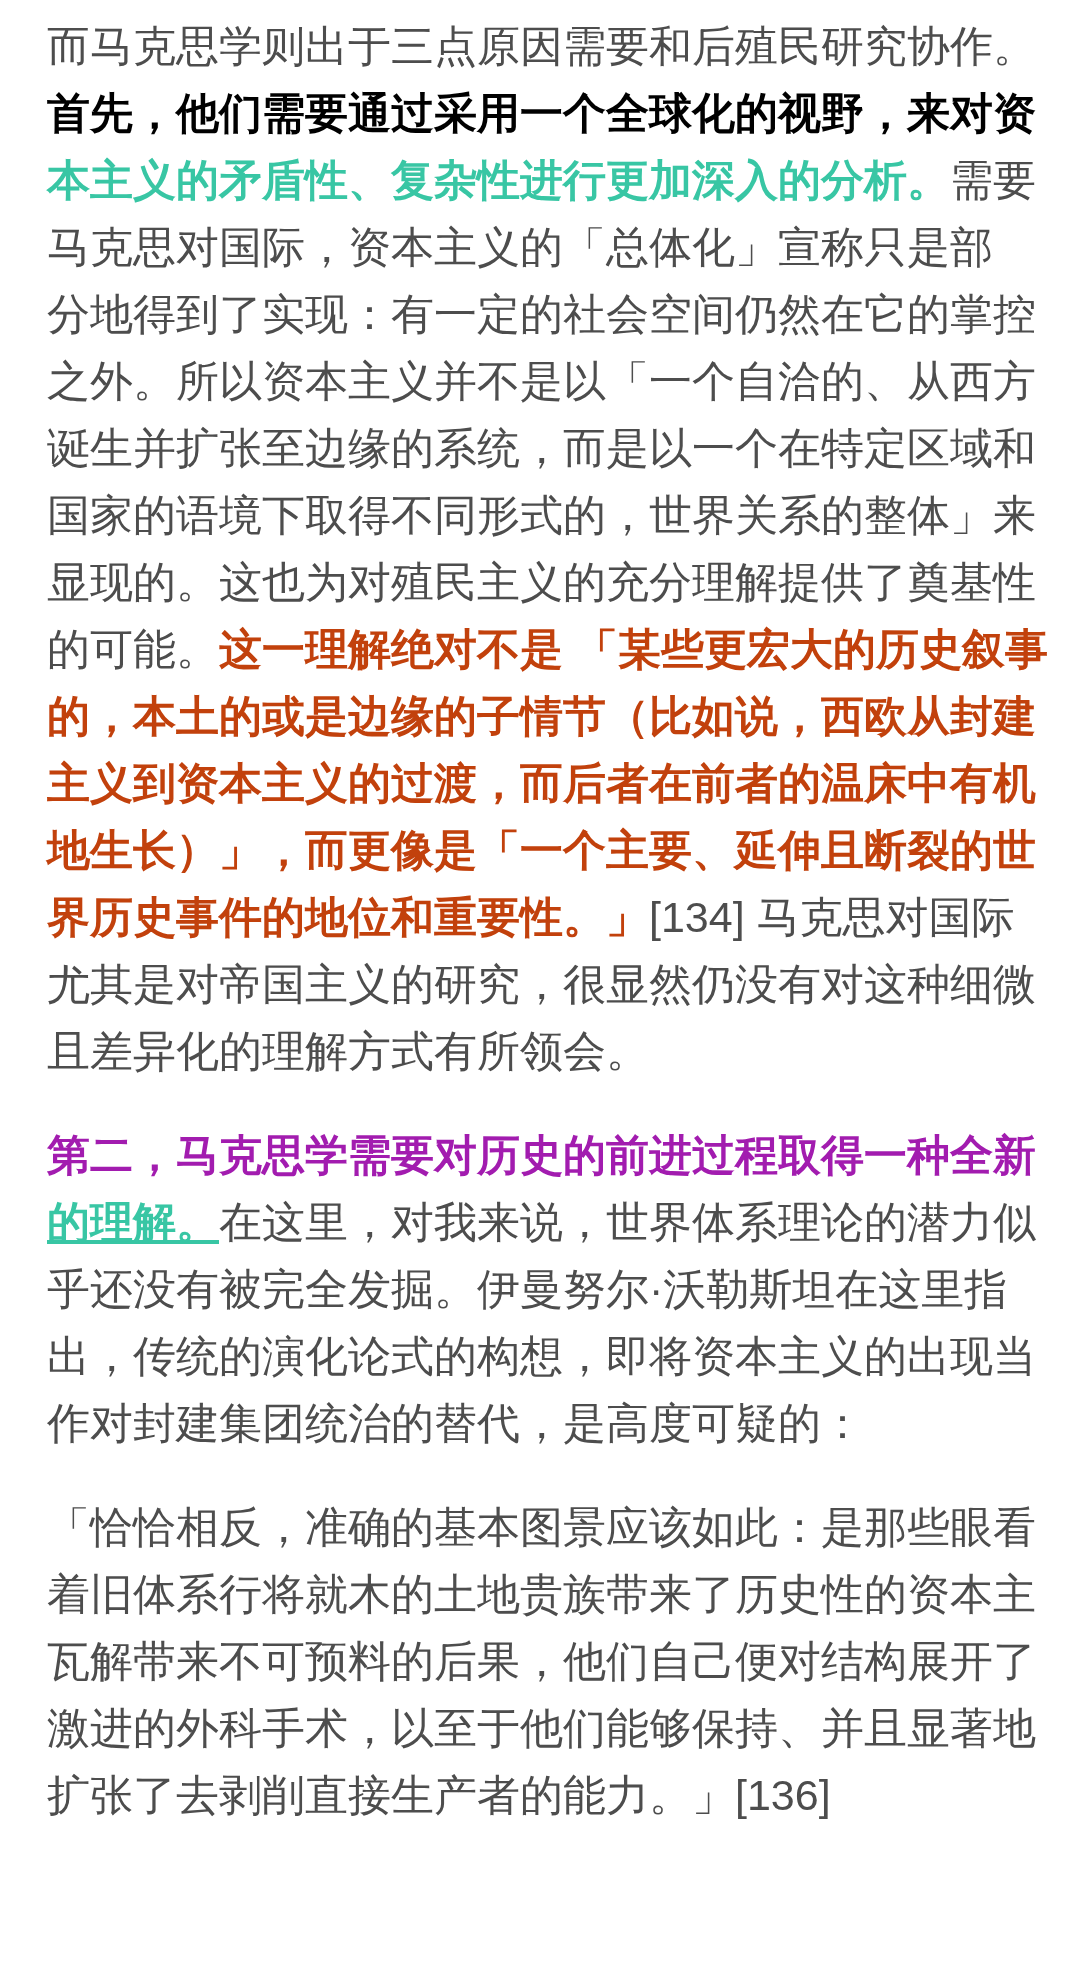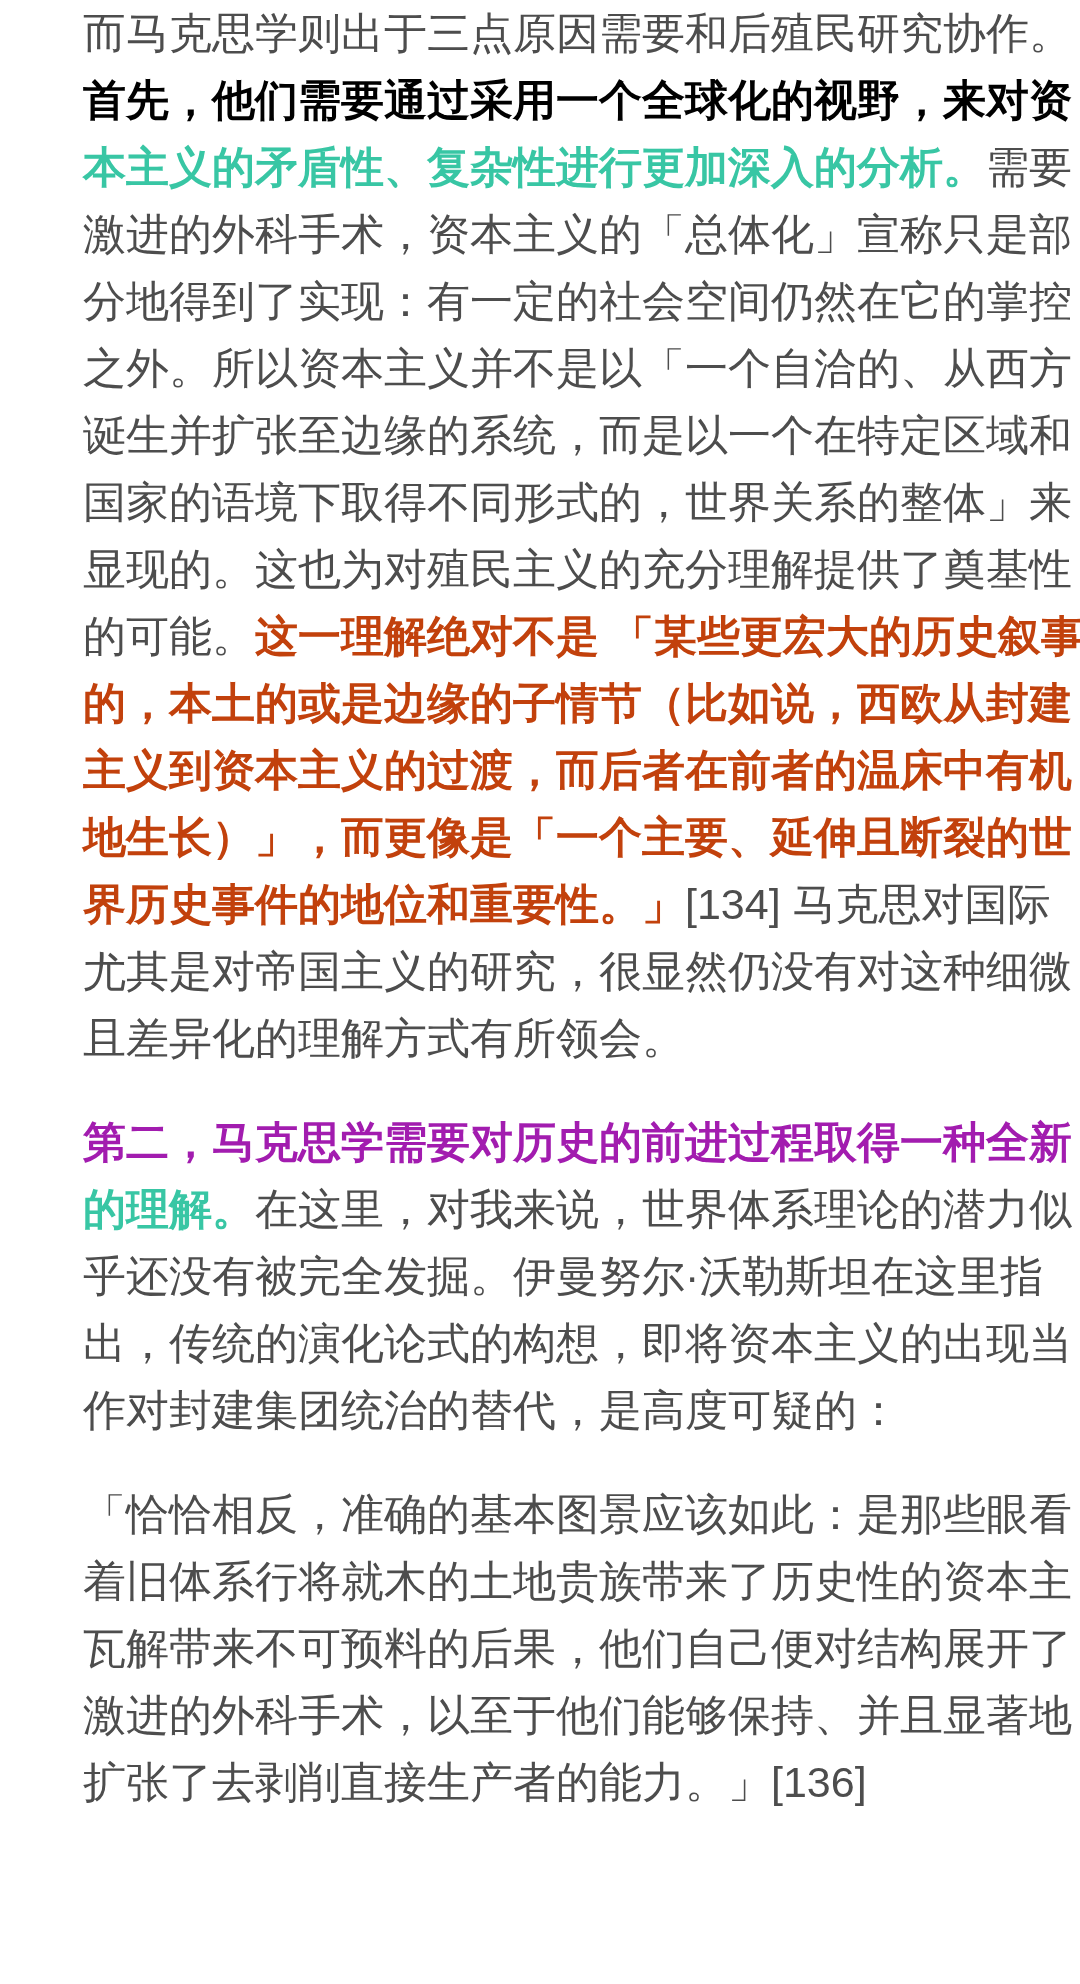--- a/index.html
+++ b/index.html
@@ -7,22 +7,21 @@
     padding: 0;
     background: #ffffff;
   }
   body {
     width: 1080px;
     height: 1984px;
     overflow: hidden;
     font-family: "Liberation Sans", "DejaVu Sans", sans-serif;
   }
   #article {
-    padding: 0 40px 0 47px;
-    margin-left: 36px;
+    padding: 13px 40px 0 47px;
   }
   .para { }
   .para + .para {
     margin-top: 37px;
   }
   .line {
     height: 67px;
     line-height: 67px;
     font-size: 43px;
     white-space: nowrap;
@@ -41,37 +40,37 @@
   }
 </style>
 </head>
 <body>
 
 <div id="article">
     <div class="para">
       <div class="line"><span class="seg regular">而马克思学则出于三点原因需要和后殖民研究协作。</span></div>
       <div class="line"><span class="seg accent" style="color: #000000;">首先，他们需要通过采用一个全球化的视野，来对资</span></div>
       <div class="line"><span class="seg accent" style="color: rgb(56, 198, 164);">本主义的矛盾性、复杂性进行更加深入的分析。</span><span class="seg regular">需要</span></div>
-      <div class="line"><span class="seg regular">激进的外科手术，资本主义的「总体化」宣称只是部</span></div>
+      <div class="line"><span class="seg regular">马克思对国际，资本主义的「总体化」宣称只是部</span></div>
       <div class="line"><span class="seg regular">分地得到了实现：有一定的社会空间仍然在它的掌控</span></div>
       <div class="line"><span class="seg regular">之外。所以资本主义并不是以「一个自洽的、从西方</span></div>
       <div class="line"><span class="seg regular">诞生并扩张至边缘的系统，而是以一个在特定区域和</span></div>
       <div class="line"><span class="seg regular">国家的语境下取得不同形式的，世界关系的整体」来</span></div>
       <div class="line"><span class="seg regular">显现的。这也为对殖民主义的充分理解提供了奠基性</span></div>
       <div class="line"><span class="seg regular">的可能。</span><span class="seg bold">这一理解绝对不是 「某些更宏大的历史叙事</span></div>
       <div class="line"><span class="seg bold">的，本土的或是边缘的子情节（比如说，西欧从封建</span></div>
       <div class="line"><span class="seg bold">主义到资本主义的过渡，而后者在前者的温床中有机</span></div>
       <div class="line"><span class="seg bold">地生长）」，而更像是「一个主要、延伸且断裂的世</span></div>
       <div class="line"><span class="seg bold">界历史事件的地位和重要性。」</span><span class="seg regular">[134] 马克思对国际</span></div>
       <div class="line"><span class="seg regular">尤其是对帝国主义的研究，很显然仍没有对这种细微</span></div>
       <div class="line"><span class="seg regular">且差异化的理解方式有所领会。</span></div>
     </div>
     <div class="para">
       <div class="line"><span class="seg accent" style="color: #a21caf;">第二，马克思学需要对历史的前进过程取得一种全新</span></div>
-      <div class="line"><span class="seg accent" style="color: rgb(56, 198, 164);">的理解。</span><span class="seg regular">在这里，对我来说，世界体系理论的潜力似</span></div>
+      <div class="line"><span class="seg accent" style="color: rgb(56, 198, 164); text-decoration: underline;">的理解。</span><span class="seg regular">在这里，对我来说，世界体系理论的潜力似</span></div>
       <div class="line"><span class="seg regular">乎还没有被完全发掘。伊曼努尔·沃勒斯坦在这里指</span></div>
       <div class="line"><span class="seg regular">出，传统的演化论式的构想，即将资本主义的出现当</span></div>
       <div class="line"><span class="seg regular">作对封建集团统治的替代，是高度可疑的：</span></div>
     </div>
     <div class="para">
       <div class="line"><span class="seg regular">「恰恰相反，准确的基本图景应该如此：是那些眼看</span></div>
       <div class="line"><span class="seg regular">着旧体系行将就木的土地贵族带来了历史性的资本主</span></div>
       <div class="line"><span class="seg regular">瓦解带来不可预料的后果，他们自己便对结构展开了</span></div>
       <div class="line"><span class="seg regular">激进的外科手术，以至于他们能够保持、并且显著地</span></div>
       <div class="line"><span class="seg regular">扩张了去剥削直接生产者的能力。」[136]</span></div>

